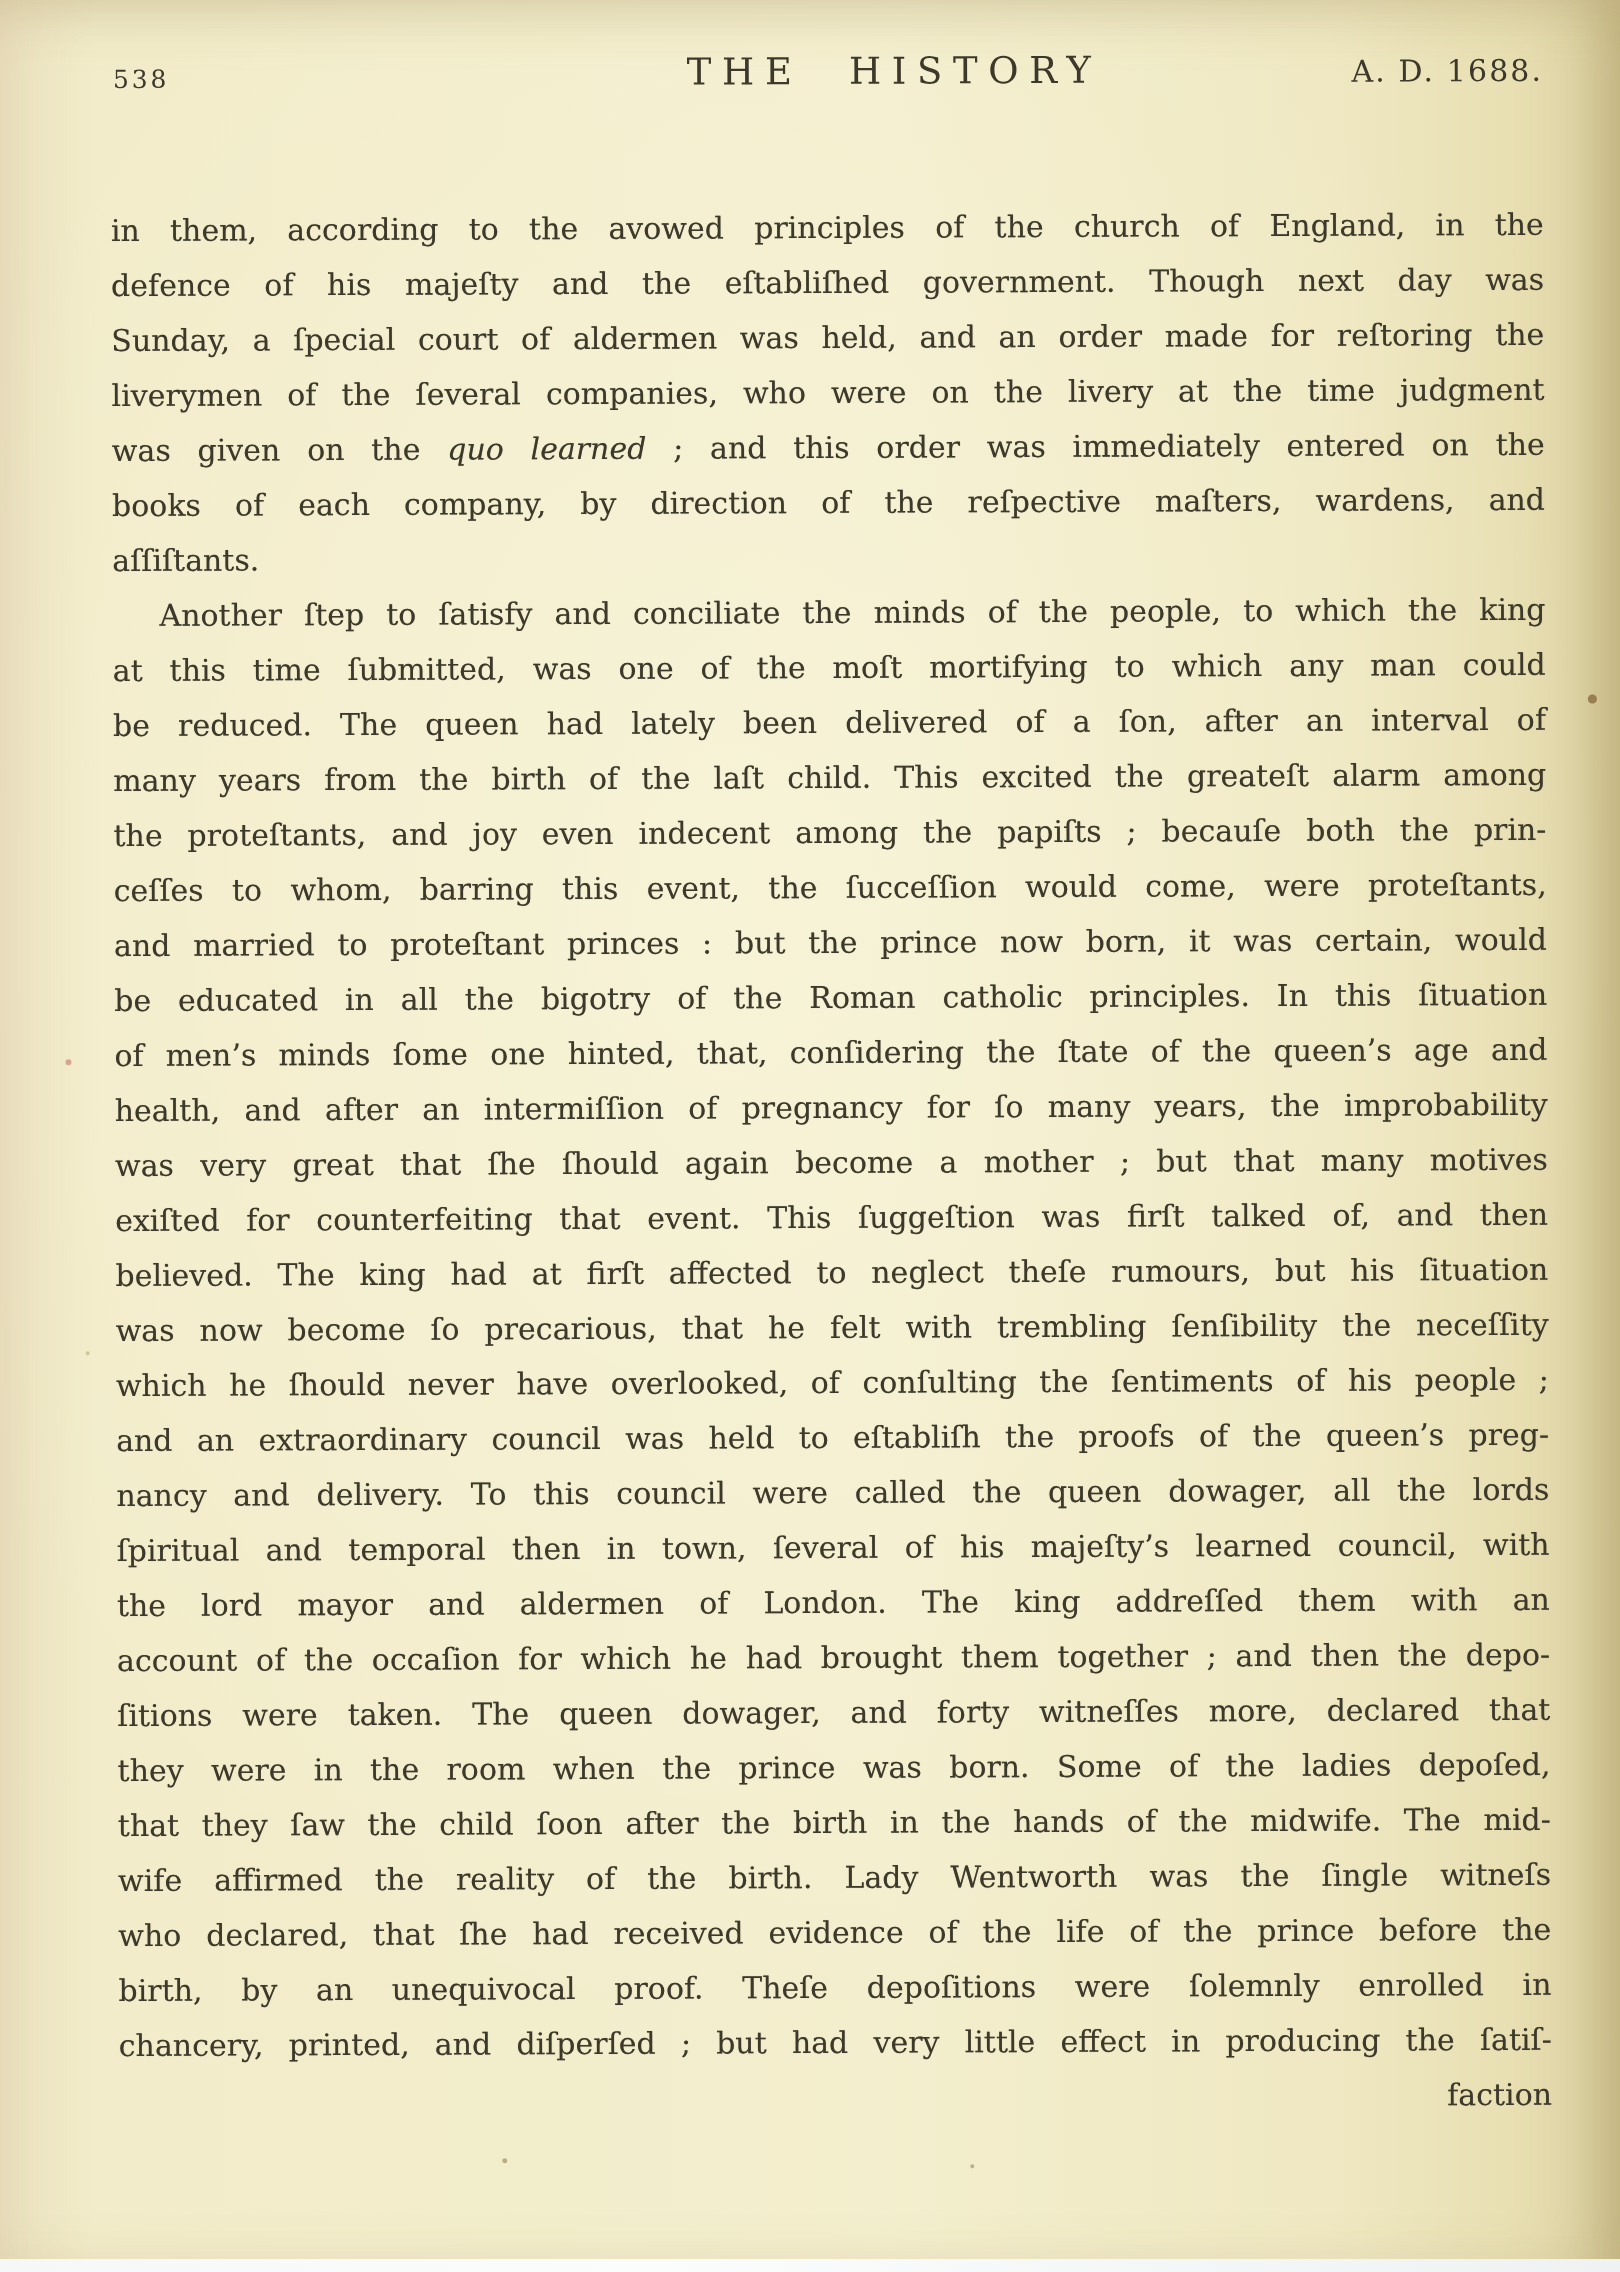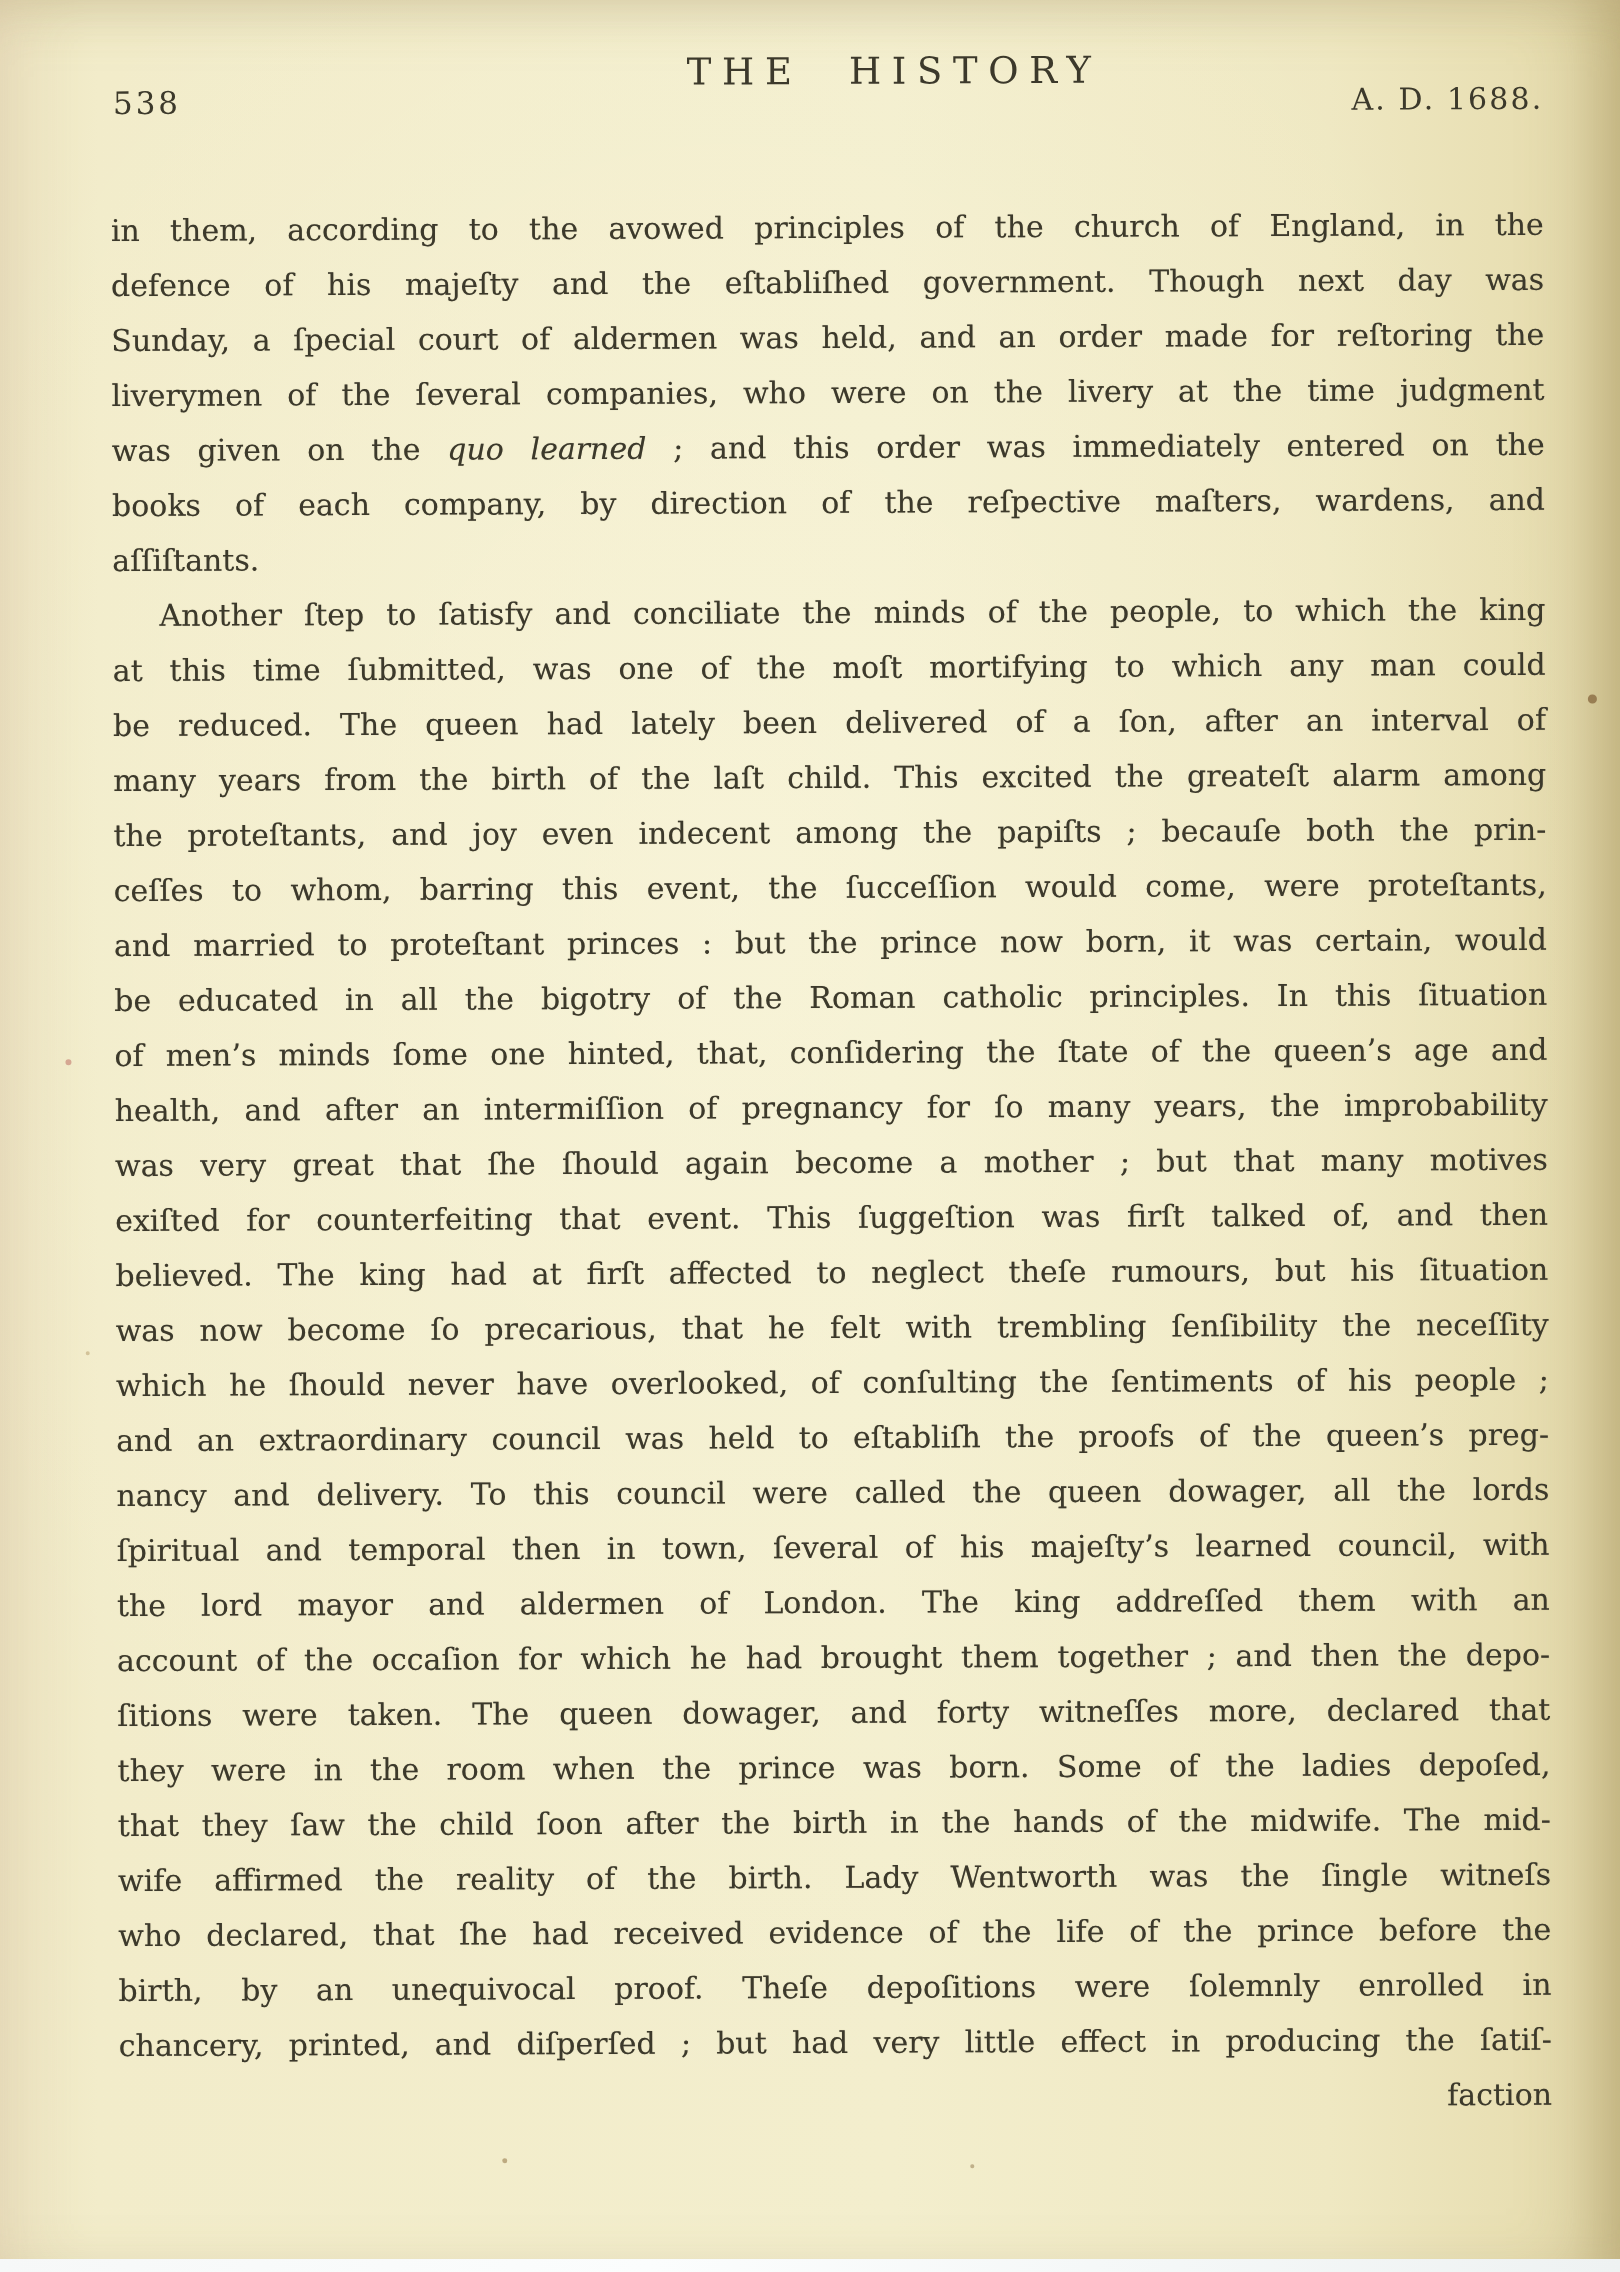--- a/index.html
+++ b/index.html
@@ -21,31 +21,31 @@
   .sheet-content{
     position:absolute; inset:0;
     transform:rotate(-0.25deg);
     transform-origin:50% 42%;
   }
   
   .page-header{
     position:absolute; top:50px; left:114px; width:1433px; height:85px;
   }
   .page-number{
-    position:absolute; left:2.8px; top:32px;
-    font-size:31px; letter-spacing:2.8px;
+    position:absolute; left:2.8px; top:12px;
+    font-size:25px; letter-spacing:2.8px;
   }
   .running-title{
     position:absolute; left:0; top:0; width:100%;
     text-align:center; padding-left:135px; box-sizing:border-box;
     font-size:37px; letter-spacing:10.6px; word-spacing:24px;
   }
   .page-date{
     position:absolute; right:0; top:5.7px;
-    font-size:30px; letter-spacing:2.1px;margin-top:28px;
+    font-size:30px; letter-spacing:2.1px;
   }
   
   .page-body{
     position:absolute; top:200px; left:114px; width:1433px;
   }
   .line{
     height:55px; line-height:55px;
     font-size:30px;
     text-align:justify; text-align-last:justify;
     white-space:normal;

